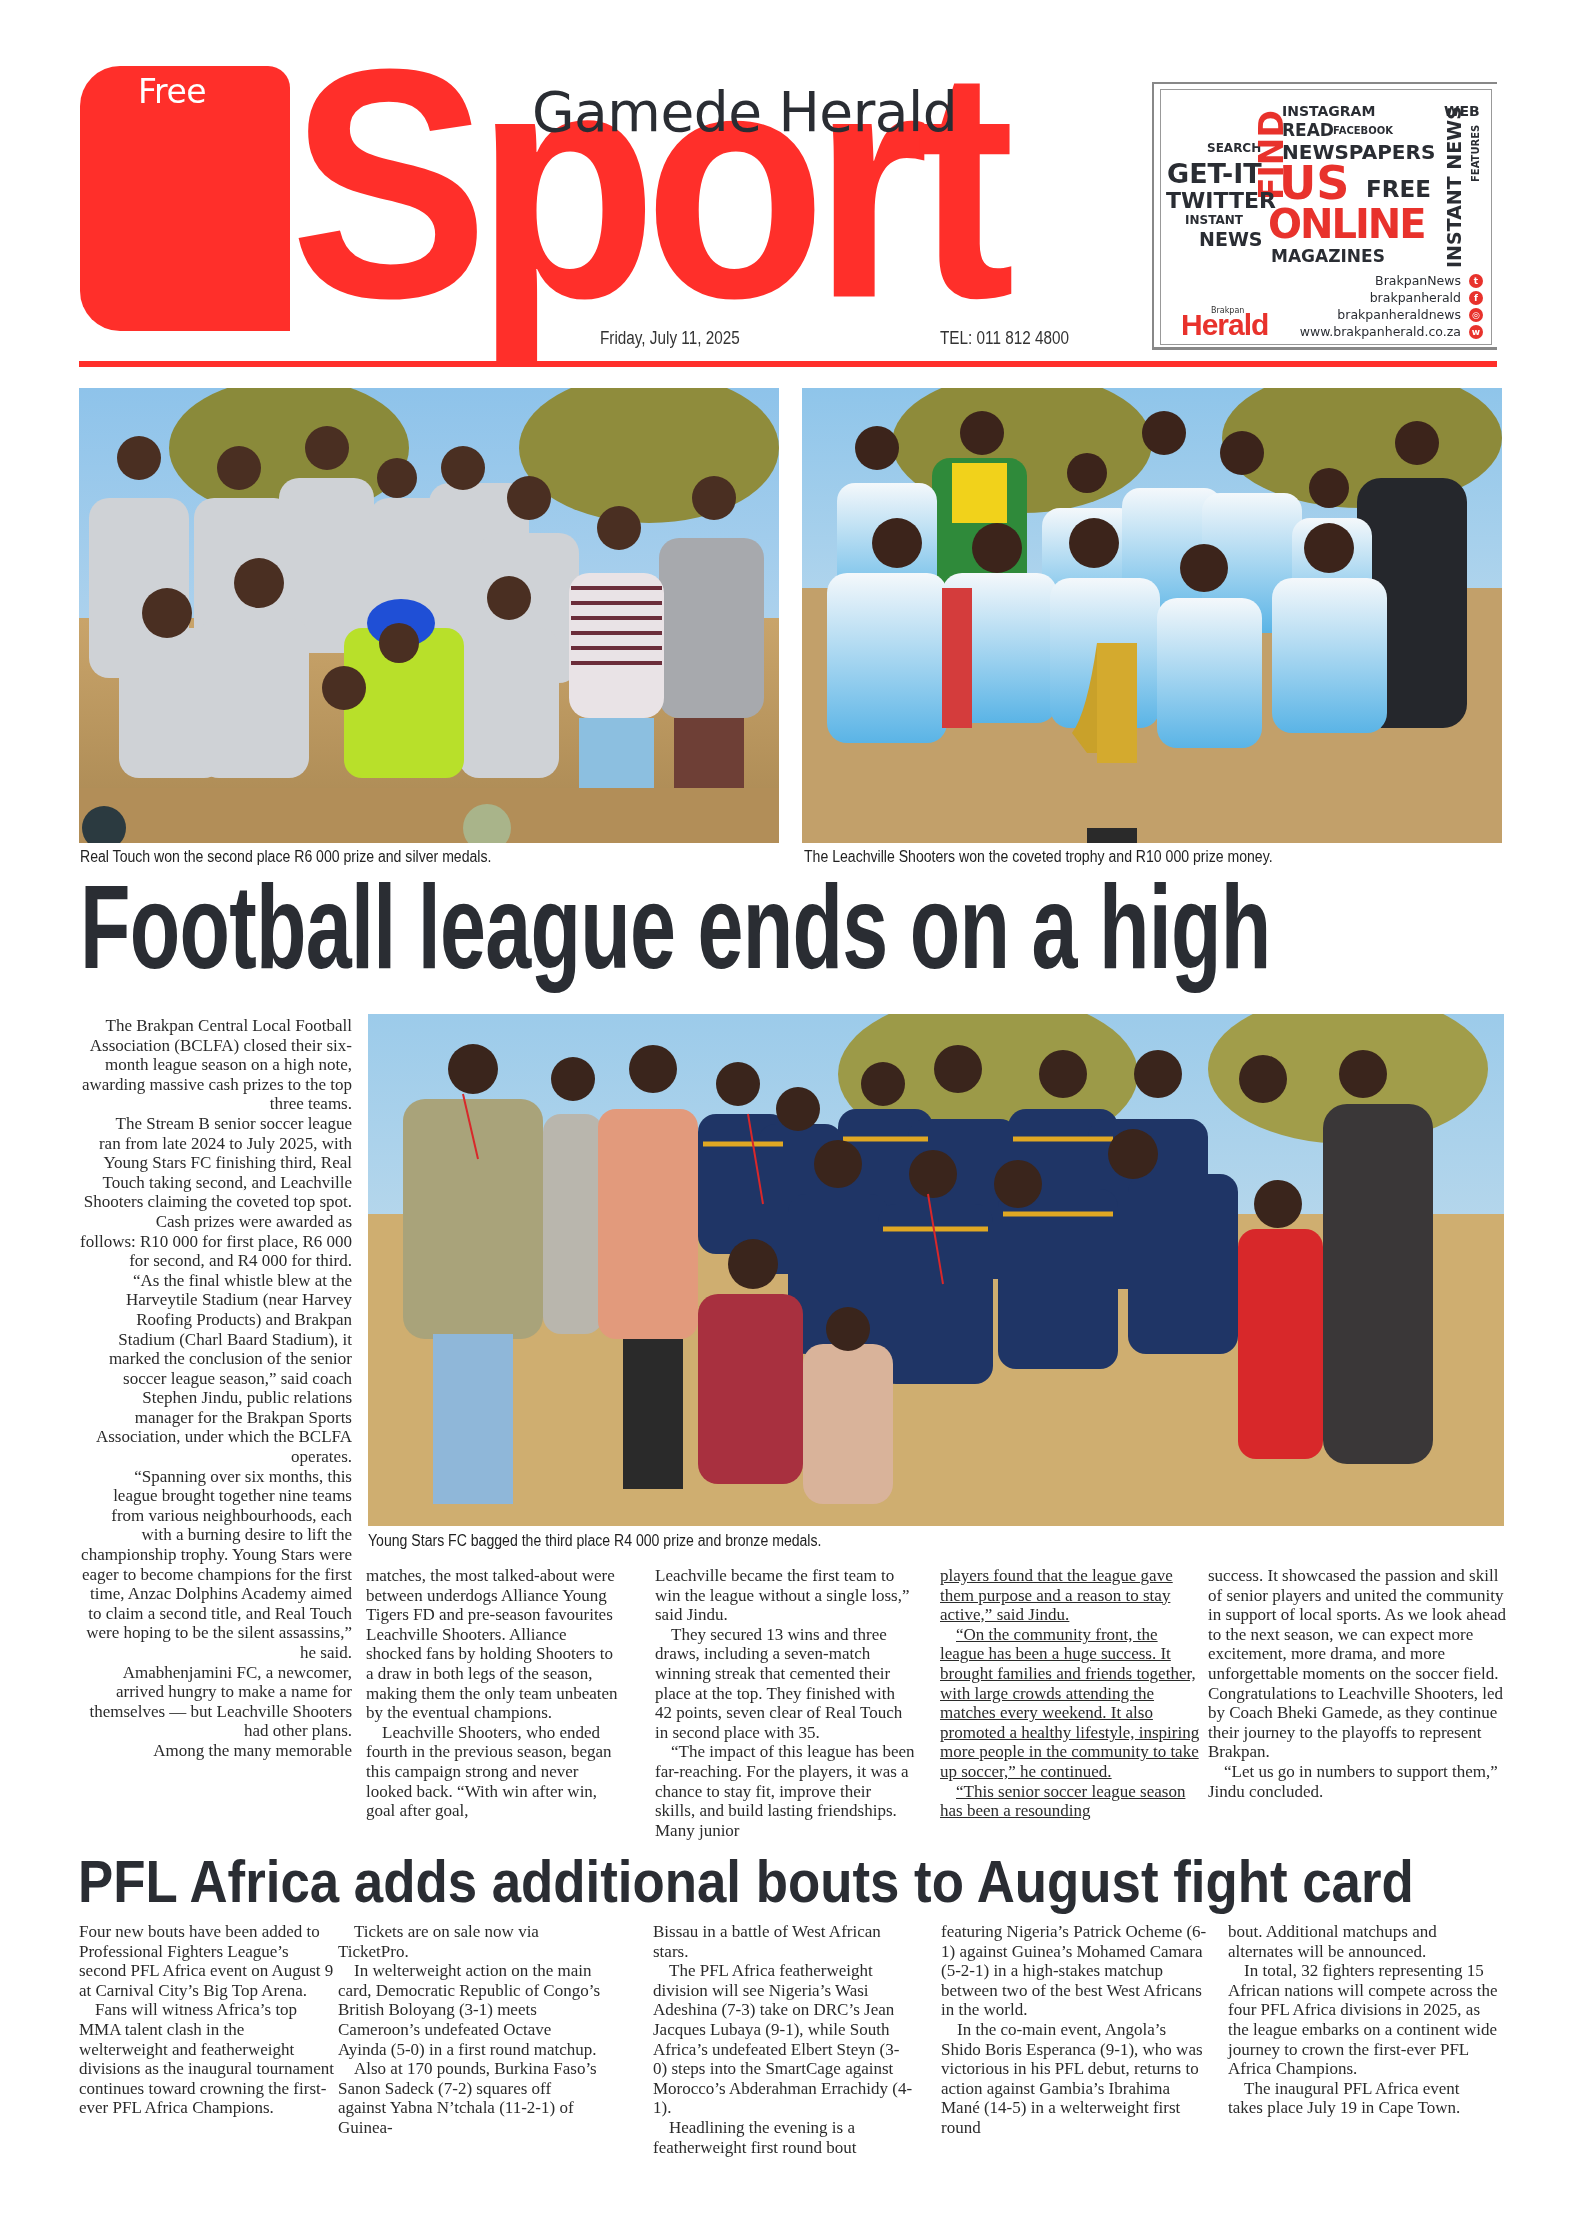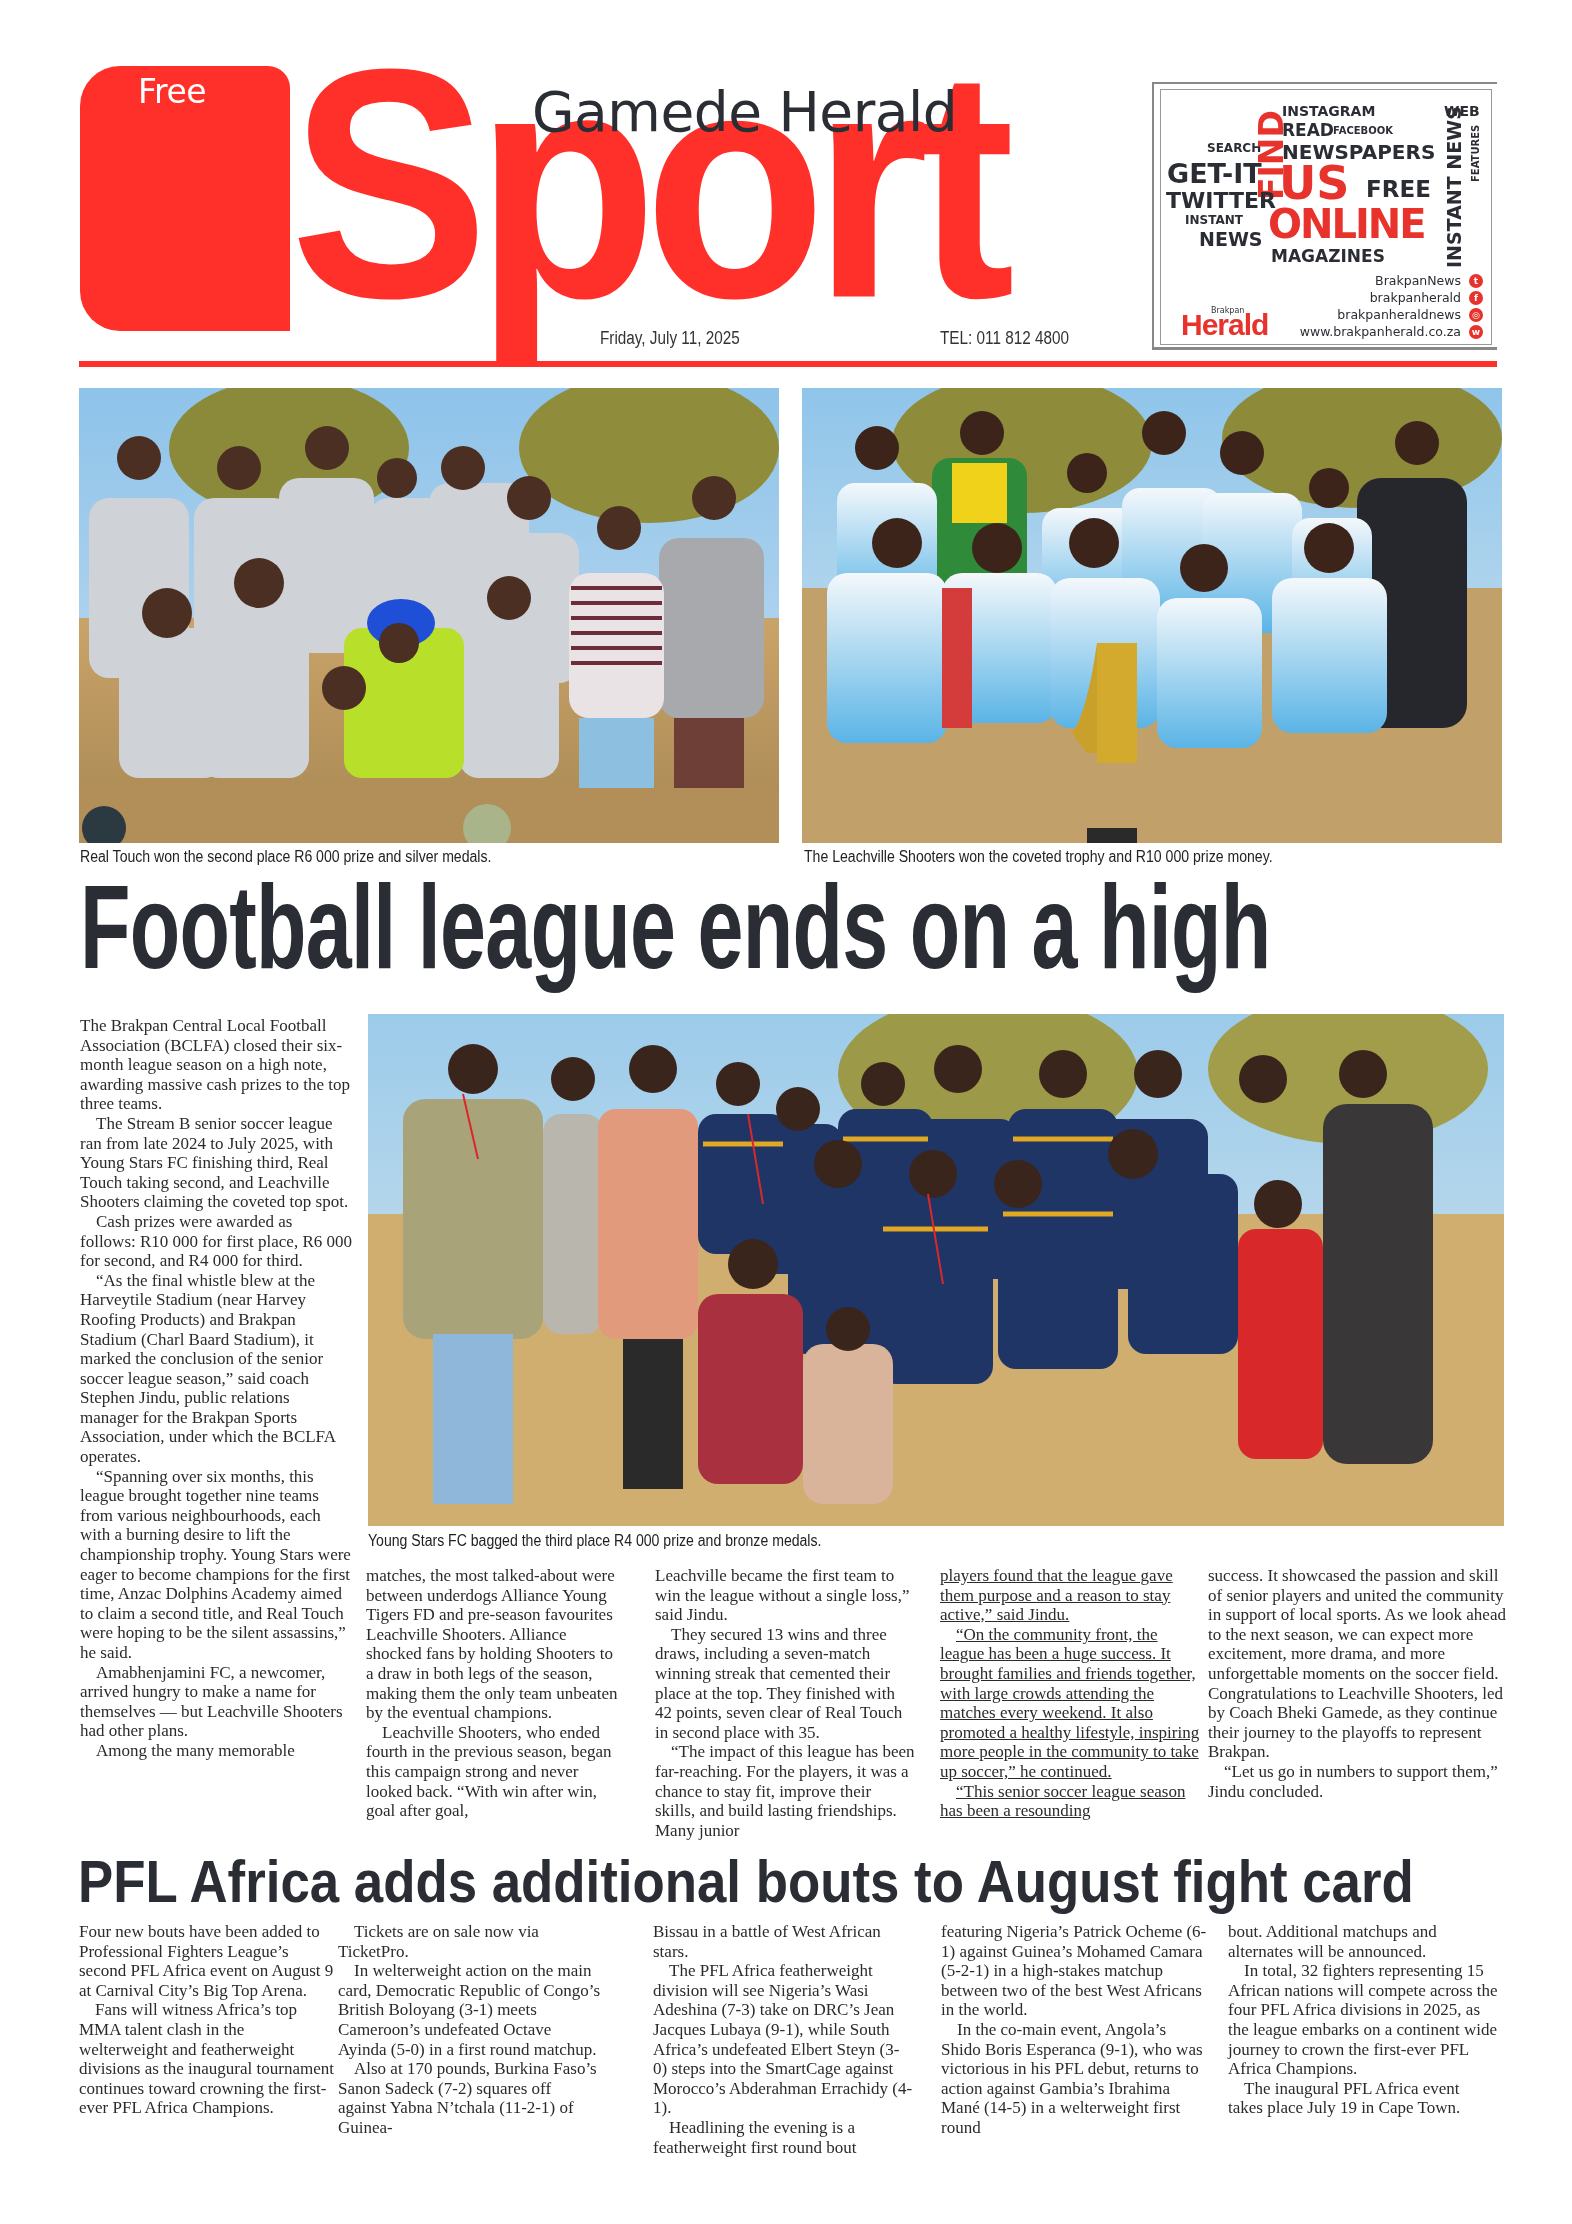--- a/index.html
+++ b/index.html
@@ -206,21 +206,21 @@
     </g>
     <path d="M285 365 h45 v-20 q-35 -20 -25 -90 h-10 q-10 70 -25 90 z" fill="#c9a12a"></path>
     <rect x="295" y="255" width="40" height="120" fill="#d4aa2e"></rect>
     <rect x="285" y="440" width="50" height="15" fill="#2a2a2a"></rect>
   </svg>
 </div>
 <div class="caption" style="left:804px;top:848px;">The Leachville Shooters won the coveted trophy and R10 000 prize money.</div>
 
 <h1 class="headline-main">Football league ends on a high</h1>
 
-<div class="col" style="left:80px;top:1016px;width:272px;">
+<div class="col" style="left:80px;top:1016px;width:272px;text-align:right;">
   <p>The Brakpan Central Local Football Association (BCLFA) closed their six-month league season on a high note, awarding massive cash prizes to the top three teams.</p>
   <p>The Stream B senior soccer league ran from late 2024 to July 2025, with Young Stars FC finishing third, Real Touch taking second, and Leachville Shooters claiming the coveted top spot.</p>
   <p>Cash prizes were awarded as follows: R10 000 for first place, R6 000 for second, and R4 000 for third.</p>
   <p>“As the final whistle blew at the Harveytile Stadium (near Harvey Roofing Products) and Brakpan Stadium (Charl Baard Stadium), it marked the conclusion of the senior soccer league season,” said coach Stephen Jindu, public relations manager for the Brakpan Sports Association, under which the BCLFA operates.</p>
   <p>“Spanning over six months, this league brought together nine teams from various neighbourhoods, each with a burning desire to lift the championship trophy. Young Stars were eager to become champions for the first time, Anzac Dolphins Academy aimed to claim a second title, and Real Touch were hoping to be the silent assassins,” he said.</p>
   <p>Amabhenjamini FC, a newcomer, arrived hungry to make a name for themselves — but Leachville Shooters had other plans.</p>
   <p>Among the many memorable</p>
 </div>
 
 <div class="photo" style="left:368px;top:1014px;width:1136px;height:512px;">

